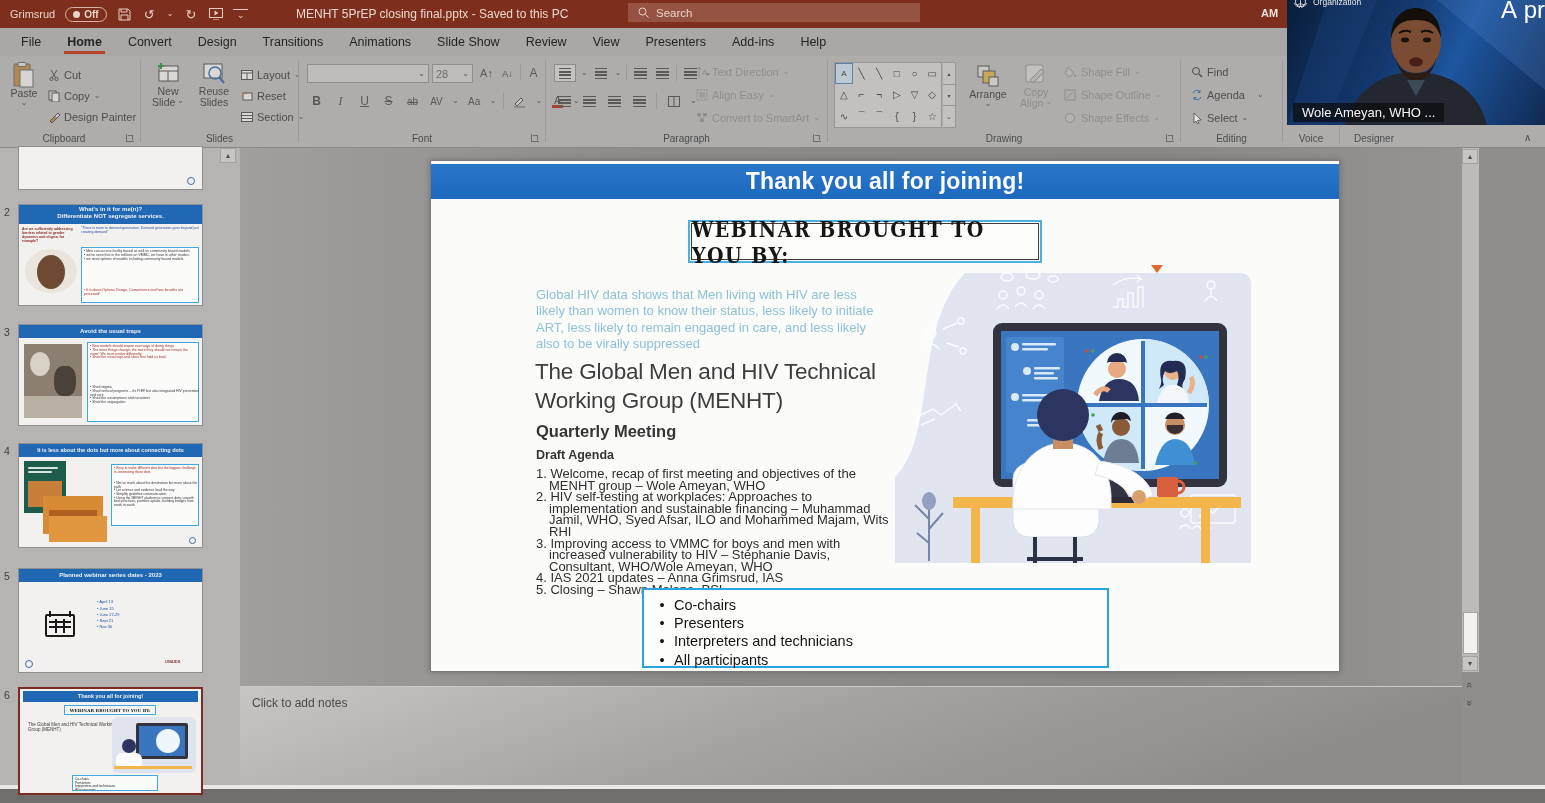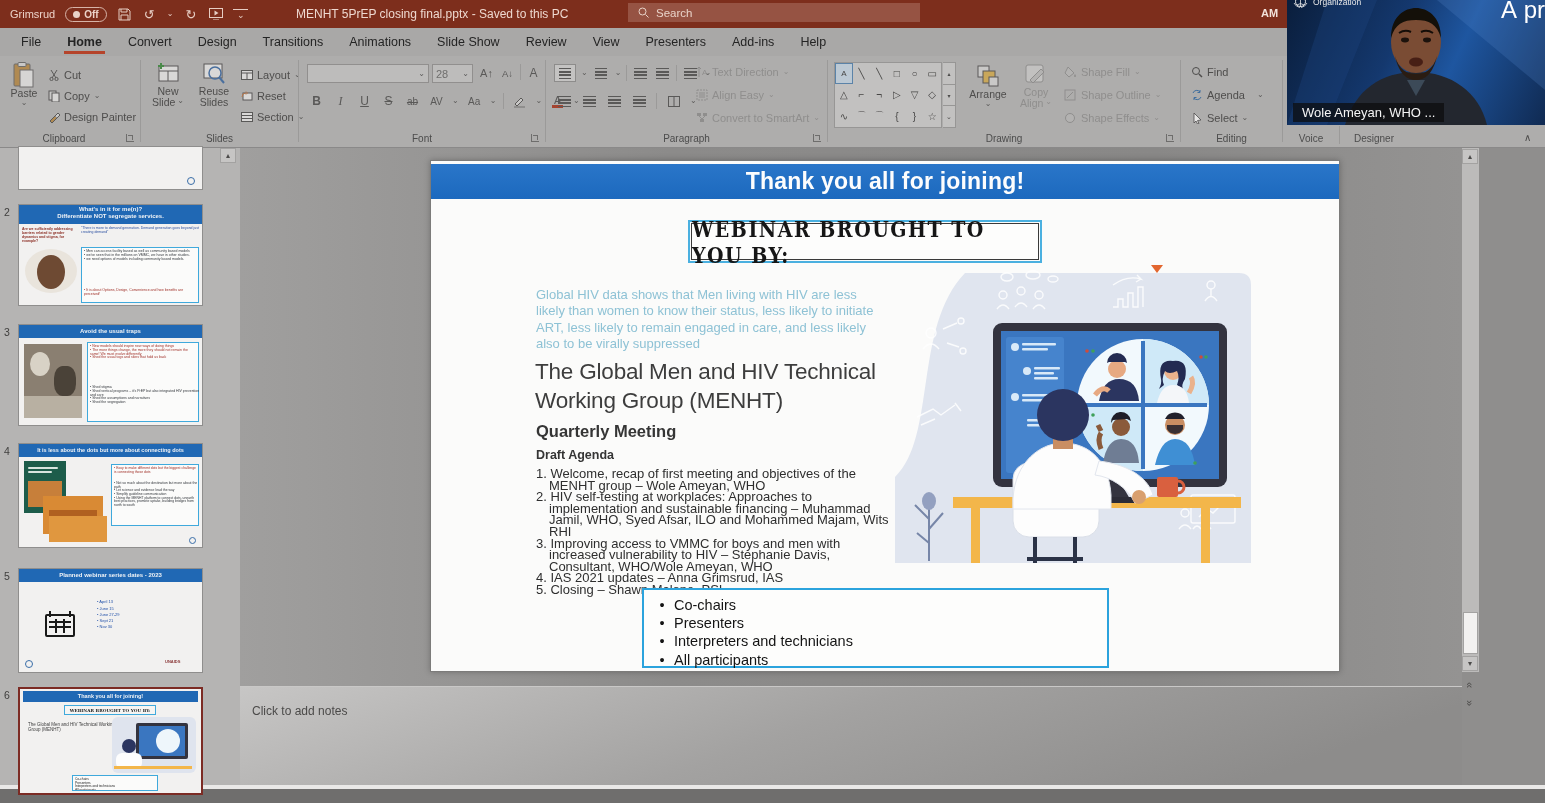--- a/index.html
+++ b/index.html
@@ -65,21 +65,21 @@
   #thanksbox li::before{content:"•";display:inline-block;width:24px;text-align:center;margin-left:6px}
   #illus{position:absolute;left:464px;top:106px;width:356px;height:296px}
   #orange-marker{position:absolute;left:720px;top:104px;width:0;height:0;border-left:6px solid transparent;border-right:6px solid transparent;border-top:8px solid #e2662f}
   
   .sbtn{position:absolute;width:16px;height:15px;background:#c6c5c4;border:1px solid #a3a2a1;display:flex;align-items:center;justify-content:center;font-size:8px;color:#4c4b4a}
   #vtrack{position:absolute;left:1462px;top:148px;width:17px;height:524px;background:#bcbbba}
   #vthumb{position:absolute;left:1463px;top:612px;width:15px;height:42px;background:#f2f1f0;border:1px solid #a3a2a1}
   .navchev{display:inline-block;transform:rotate(90deg);font-size:11px;letter-spacing:-2px;color:#4c4b4a}
   
   #notes{position:absolute;left:240px;top:686px;width:1222px;height:100px;background:linear-gradient(160deg,#c7c6c5 0%,#a3a2a1 45%,#8d8c8b 85%);border-top:1px solid #c9c8c7}
-  #notes span{position:absolute;left:12px;top:17px;font-size:12px;color:#4b4a49}
+  #notes span{position:absolute;left:12px;top:9px;font-size:12px;color:#4b4a49}
   #statusbar{position:absolute;left:0;top:789px;width:1545px;height:14px;background:#6f6e6d}
   #statusline{position:absolute;left:0;top:785px;width:1545px;height:4px;background:#e9e8e7}
   
   #video{position:absolute;left:1287px;top:0;width:258px;height:125px;background:linear-gradient(115deg,#0a1e3c 0%,#14386e 40%,#1e56a0 62%,#102a52 100%);overflow:hidden;z-index:60}
   #vname{position:absolute;left:6px;bottom:3px;background:rgba(12,12,12,.72);color:#f5f5f5;font-size:13px;padding:2px 9px}
   #vcorner{position:absolute;right:0px;top:-4px;color:#fff;font-size:24px;font-weight:300;white-space:nowrap}
   #vlogo{position:absolute;left:6px;top:-6px;display:flex;align-items:center;gap:5px;color:#e8e8e8;font-size:8.5px}
 </style>
 </head>
 <body>

